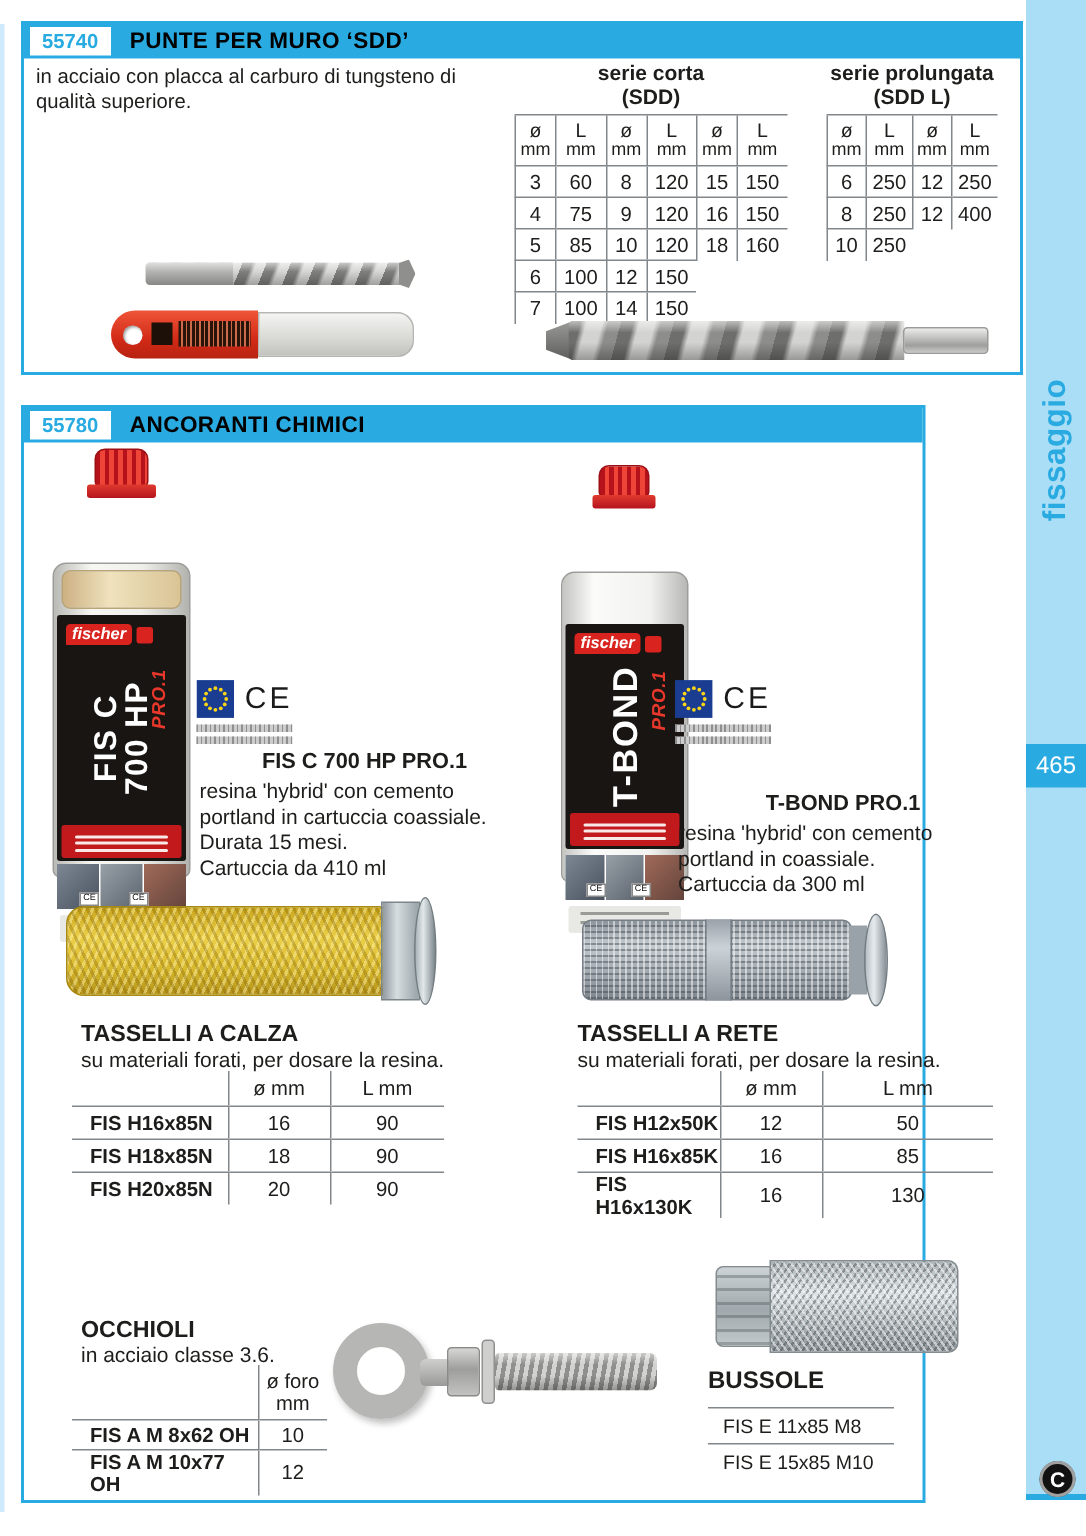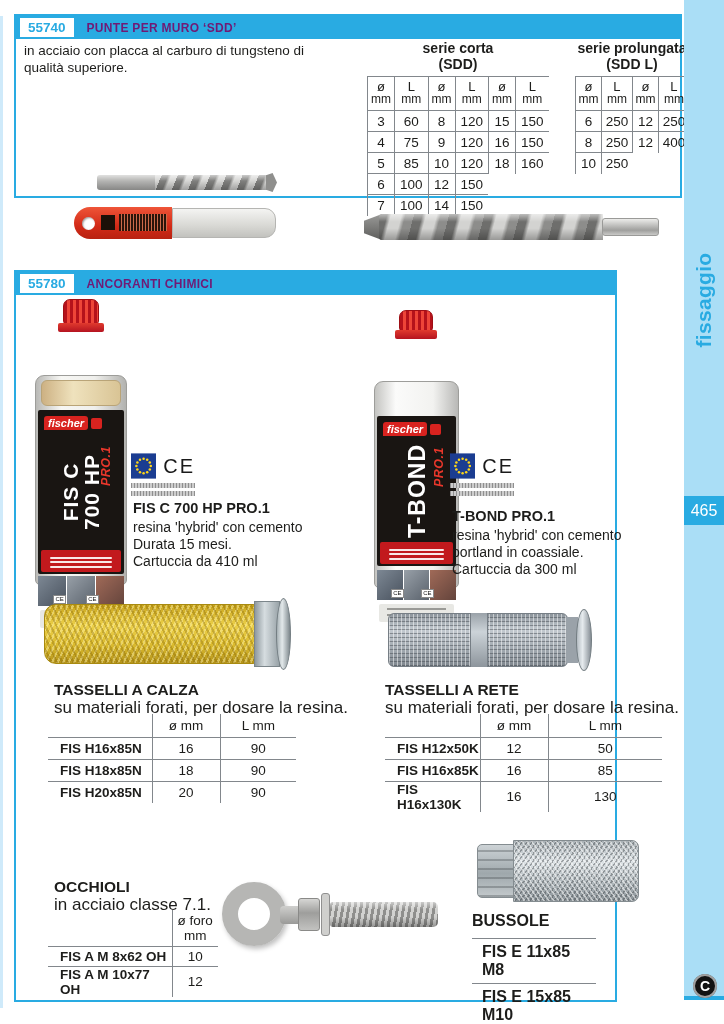--- a/index.html
+++ b/index.html
@@ -11,27 +11,27 @@
   }
   *{box-sizing:border-box;}
   html,body{margin:0;padding:0;background:#888;}
   body{font-family:"Liberation Sans",sans-serif;color:var(--ink);}
   .page{position:relative;width:724px;height:1024px;background:#fff;overflow:hidden;margin:0 auto;}
 
   
   .box{position:absolute;border:2px solid var(--accent);background:#fff;}
   .box-header{position:absolute;left:0;top:0;right:0;height:23px;background:var(--accent);display:flex;align-items:center;}
   .code-badge{background:#fff;color:var(--accent);font-weight:bold;font-size:13.5px;line-height:19px;padding:0 8px;margin-left:4px;}
-  .box-title{color:#701a75;font-weight:bold;font-size:12px;margin-left:13px;letter-spacing:.3px;}
+  .box-title{color:#000000;font-weight:bold;font-size:15px;margin-left:13px;letter-spacing:.3px;}
 
   .desc{position:absolute;font-size:13.5px;line-height:16.5px;}
   .desc p{margin:0;}
 
   
-  .series{position:absolute;text-align:center;margin-left:24px;}
+  .series{position:absolute;text-align:center;}
   .stitle{font-weight:bold;font-size:14px;line-height:16px;}
   .pairs{display:flex;align-items:flex-start;border-top:1.5px solid var(--line);margin-top:4px;}
   table.pair{border-collapse:collapse;}
   .pair th,.pair td{border-left:1.5px solid var(--line);text-align:center;padding:0;}
   .pair thead th{border-bottom:1.5px solid var(--line);font-weight:normal;font-size:12px;line-height:13px;padding:3px 0 4px;}
   .pair thead th div:first-child{font-size:13px;}
   .pair td{font-size:13.5px;height:21px;}
   .pair tbody tr:not(:last-child) td{border-bottom:1.5px solid var(--line);}
   .pair col.cd{width:27px;} .pair col.cl{width:33px;}
   .pair.narrow col.cd{width:26px;} .pair.narrow col.cl{width:31px;}
@@ -39,30 +39,30 @@
   
   table.spec{position:absolute;border-collapse:collapse;table-layout:fixed;}
   .spec th,.spec td{font-size:13.5px;height:22px;text-align:center;padding:0;}
   .spec thead th{border-bottom:1.5px solid var(--line);font-weight:normal;height:23px;}
   .spec .name{text-align:left;font-weight:bold;padding-left:12px;}
   .spec .v{border-left:1.5px solid var(--line);}
   .spec tbody tr:not(:last-child) td{border-bottom:1.5px solid var(--line);}
   .spec.occ thead th{height:36px;vertical-align:middle;line-height:15px;}
   .spec.occ td{height:20px;}
   .sec-title{position:absolute;font-weight:bold;font-size:15.5px;}
-  .sec-sub{position:absolute;font-size:17px;}
+  .sec-sub{position:absolute;font-size:14px;}
 
   
   .bussole{position:absolute;}
   .btitle{font-weight:bold;font-size:16px;margin-bottom:8px;}
-  .bitem{border-top:1.5px solid var(--line);font-weight:bold;font-size:16px;padding:4px 0 4px 10px;}
+  .bitem{border-top:1.5px solid var(--line);font-weight:normal;font-size:13px;padding:4px 0 4px 10px;}
 
   
   .prod-text{position:absolute;font-size:14px;line-height:17px;width:220px;}
-  .prod-name{font-weight:bold;font-size:14.5px;margin-bottom:2px;}
+  .prod-name{font-weight:bold;font-size:14.5px;margin-bottom:2px;text-align:center;}
 
   
   .ce-block{position:absolute;width:64px;}
   .ce-row{display:flex;gap:7px;align-items:center;}
   .ce-text{font-size:20px;letter-spacing:2px;color:#1a1a1a;}
   .abar{height:5px;margin-top:3px;background:#cdcdcd;background-image:repeating-linear-gradient(90deg,#8f8f8f 0 1px,transparent 1px 3px);}
 
   
   .cartridge{position:absolute;}
   .cart-cap{position:absolute;top:0;height:26px;border-radius:7px 7px 4px 4px;background:repeating-linear-gradient(90deg,#b5121b 0 3px,#ee4538 3px 6px);border:1px solid #9e0f15;}
@@ -155,21 +155,21 @@
   .pageno{position:absolute;left:684px;top:496px;width:40px;height:29px;background:var(--accent);color:#fff;font-weight:normal;font-size:16px;display:flex;align-items:center;justify-content:center;}
   .brandmark{position:absolute;left:693px;top:974px;width:24px;height:24px;border-radius:50%;background:#121212;color:#fff;font-weight:bold;font-size:14px;display:flex;align-items:center;justify-content:center;box-shadow:0 0 0 2px rgba(255,255,255,.6) inset;}
   .edge-line{position:absolute;left:0;top:16px;width:3px;height:992px;background:#cfeafa;}
 </style>
 </head>
 <body>
 
 <div class="page">
   <div class="edge-line"></div>
 
-  <div class="box" style="left:14px;top:14px;width:668px;height:184px">
+  <div class="box" style="left:14px;top:14px;width:668px;height:236px">
     <div class="box-header">
       <span class="code-badge">55740</span>
       <span class="box-title">PUNTE PER MURO ‘SDD’</span>
     </div>
 
     <div class="desc" style="left:8px;top:27px;width:316px">
       <p>in acciaio con placca al carburo di tungsteno di qualità superiore.</p>
     </div>
 
     <div class="bit1" style="left:81px;top:159px;width:172px;height:15px"></div>
@@ -437,20 +437,21 @@
       </svg>
       <span class="ce-text">CE</span>
     </div>
     <div class="abar"></div>
     <div class="abar"></div>
   </div>
 
   <div class="prod-text" style="left:133px;top:500px">
     <div class="prod-name">FIS C 700 HP PRO.1</div>
     <div>resina 'hybrid' con cemento</div>
+    <div>portland in cartuccia coassiale.</div>
     <div>Durata 15 mesi.</div>
     <div>Cartuccia da 410 ml</div>
   </div>
 
   <div class="cartridge tb" style="left:374px;top:310px;width:85px;height:278px">
     <div class="cart-cap" style="left:25px;width:34px;height:22px"></div>
     <div class="cart-capbase" style="left:21px;width:42px;top:20px"></div>
     <div class="cart-body">
       <div class="cart-label">
         <div class="brand-row">
@@ -497,21 +498,21 @@
             <circle cx="7.1" cy="10" r="1.4"></circle>
             <circle cx="10" cy="7.1" r="1.4"></circle>
         </g>
       </svg>
       <span class="ce-text">CE</span>
     </div>
     <div class="abar"></div>
     <div class="abar"></div>
   </div>
 
-  <div class="prod-text" style="left:452px;top:508px">
+  <div class="prod-text" style="left:452px;top:528px">
     <div class="prod-name">T-BOND PRO.1</div>
     <div>resina 'hybrid' con cemento</div>
     <div>portland in coassiale.</div>
     <div>Cartuccia da 300 ml</div>
   </div>
 
   <div class="ysleeve" style="left:44px;top:601px;width:250px;height:68px">
     <div class="yfabric"></div>
     <div class="ycollar"></div>
     <div class="yflange"></div>
@@ -591,21 +592,21 @@
         </tr>
     </tbody>
   </table>
 
   <div class="bussola-img" style="left:477px;top:840px;width:164px;height:62px">
     <div class="bus-left"></div>
     <div class="bus-knurl"></div>
   </div>
 
   <div class="sec-title" style="left:54px;top:878px">OCCHIOLI</div>
-  <div class="sec-sub" style="left:54px;top:895px">in acciaio classe 7.1.</div>
+  <div class="sec-sub" style="left:54px;top:895px">in acciaio classe 3.6.</div>
   <table class="spec occ" style="left:48px;top:910px">
     <colgroup>
         <col style="width:124px">
         <col style="width:46px">
       </colgroup>
     <thead>
         <tr>
       <th class="name"></th>
       <th class="v">
             <div>ø foro</div>

